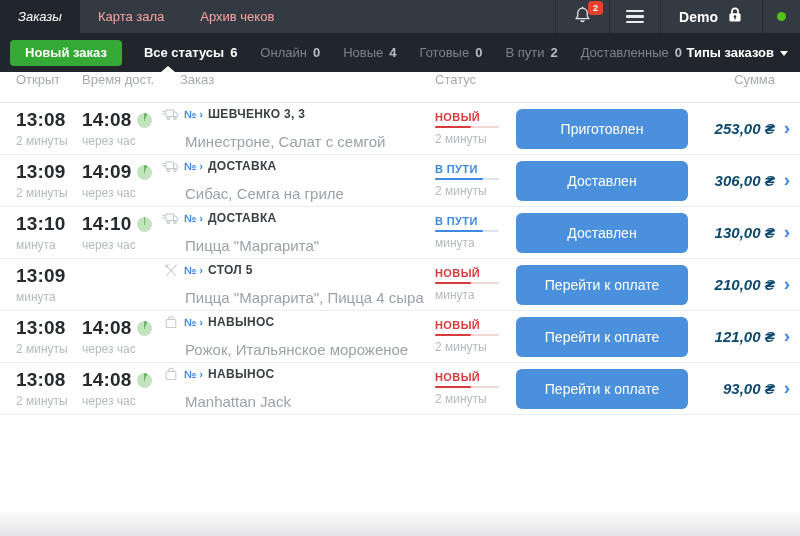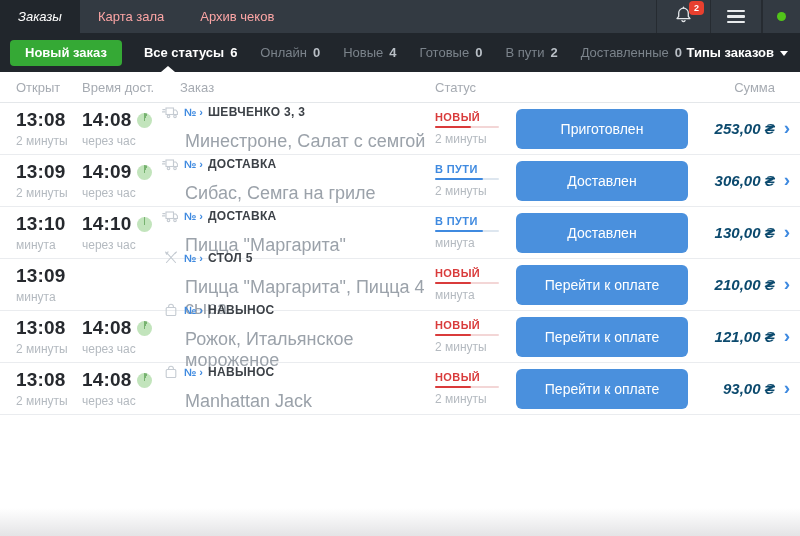--- a/index.html
+++ b/index.html
@@ -34,40 +34,40 @@
   .fb-spacer { flex:1; }
   .order-types { display:flex; align-items:center; gap:6px; color:#fff; font-size:13px; font-weight:bold; cursor:pointer; }
   .tri-down { width:0; height:0; border-left:4px solid transparent; border-right:4px solid transparent;
     border-top:5px solid #fff; margin-top:1px; }
 
   
   .content { position:relative; background:#fff; height:464px; }
   .caret-up { position:absolute; top:-6px; left:161px; width:0; height:0;
     border-left:7px solid transparent; border-right:7px solid transparent; border-bottom:6px solid #fff; }
 
-  .thead { height:31px; display:flex; align-items:center; border-bottom:1px solid #e4e7ea;
+  .thead { height:31px; display:flex; align-items:flex-start; border-bottom:1px solid #e4e7ea;
     font-size:13px; color:#a6abb2; }
   .trow { height:52px; display:flex; align-items:center; border-bottom:1px solid #eaecef; }
 
   .c1 { width:82px; padding-left:16px; }
   .c2 { width:80px; }
   .c3 { width:273px; }
   .c4 { width:81px; }
   .c5 { width:180px; display:flex; align-items:center; }
   .c6 { flex:1; display:flex; align-items:center; justify-content:flex-end; padding-right:10px; }
 
   .t-big { font-size:19px; font-weight:bold; color:#26292e; letter-spacing:.2px; display:flex; align-items:center; gap:5px; }
   .t-sub { font-size:12px; color:#b4bac0; margin-top:3px; }
   .timer { width:15px; height:15px; border-radius:50%; flex:0 0 auto;
     background:conic-gradient(#76b26f 0deg 22deg, #c2e4bc 22deg 360deg); }
 
   .ord-line1 { display:flex; align-items:center; gap:5px; }
   .ord-no { color:#3f8ae0; font-size:11px; font-weight:bold; white-space:nowrap; }
   .ord-title { font-size:12px; font-weight:bold; color:#3c4147; letter-spacing:.3px; }
-  .ord-items { font-size:18px; color:#9ba2aa; margin-top:12px; padding-left:23px; }
+  .ord-items { font-size:15px; color:#9ba2aa; margin-top:12px; padding-left:23px; }
   .type-icon { width:17px; display:flex; justify-content:center; }
 
   .st-label { font-size:11px; font-weight:bold; letter-spacing:.4px; }
   .st-bar { width:64px; height:2px; margin:3px 0 4px; border-radius:1px; position:relative; }
   .st-fill { position:absolute; left:0; top:0; bottom:0; border-radius:1px; }
   .st-red .st-label { color:#d93b3b; }
   .st-red .st-bar { background:#f3d6d6; }
   .st-red .st-fill { background:#d93b3b; width:56%; }
   .st-blue .st-label { color:#3f8ae0; }
   .st-blue .st-bar { background:#dde6ef; }
@@ -106,20 +106,31 @@
 
   <div class="nav-icon-box">
     <span class="burger">
         <span></span>
         <span></span>
         <span></span>
       </span>
   </div>
   <div class="nav-divider"></div>
 
+  <div class="user-box">
+    <span>Demo</span>
+    <span>
+      <svg width="18" height="18" viewBox="0 0 18 18">
+        <path d="M6 8V5.3a3 3 0 0 1 6 0V8" fill="none" stroke="#fff" stroke-width="1.8"></path>
+        <rect x="3.4" y="7.2" width="11.2" height="8.4" rx="1.6" fill="#fff"></rect>
+        <circle cx="9" cy="10.6" r="1.3" fill="#2b3036"></circle>
+        <rect x="8.45" y="10.9" width="1.1" height="2.6" fill="#2b3036"></rect>
+      </svg>
+    </span>
+  </div>
   <div class="nav-divider"></div>
 
   <div class="online-box">
     <span class="online-dot"></span>
   </div>
 </div>
 
 <div class="filterbar">
   <button class="btn-new">Новый заказ</button>
   <div class="filters">

